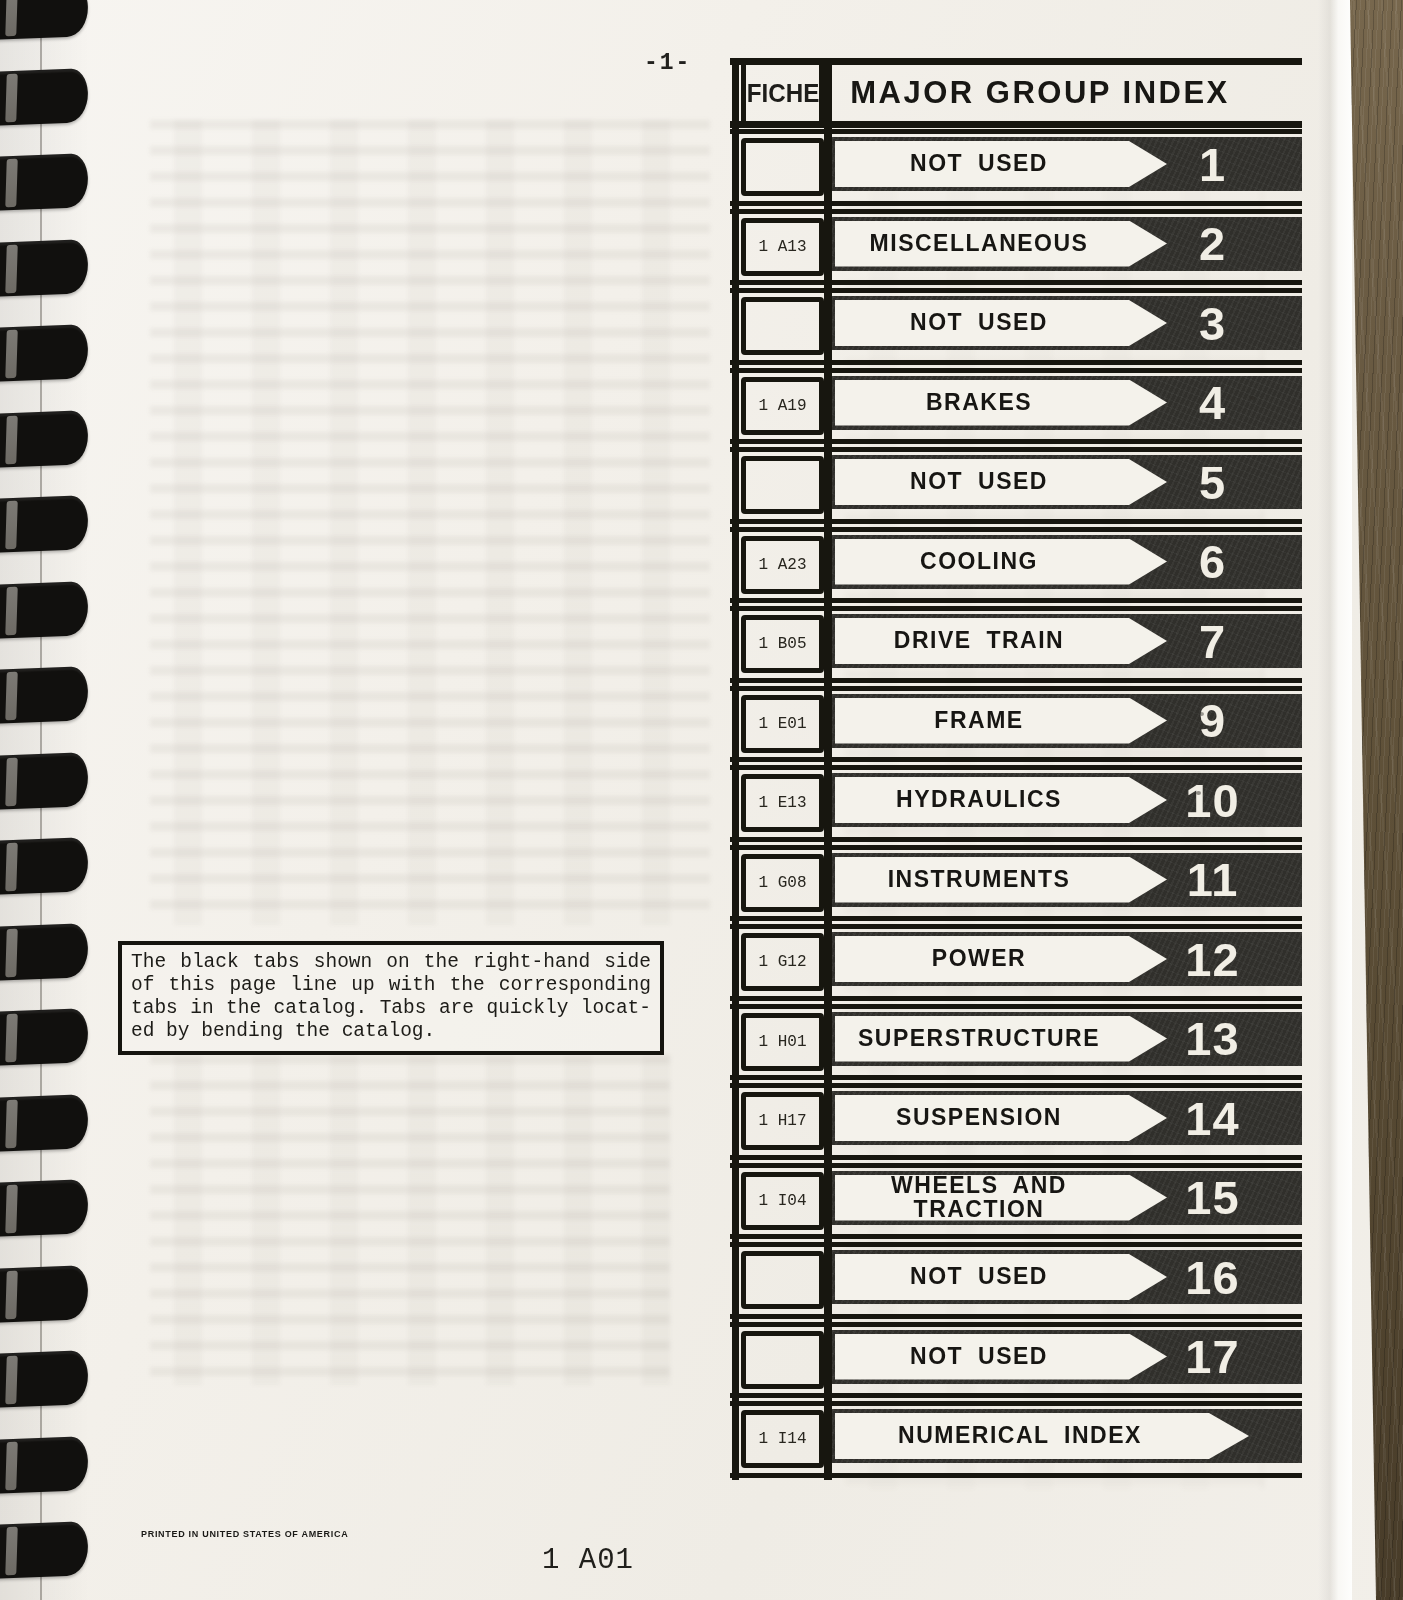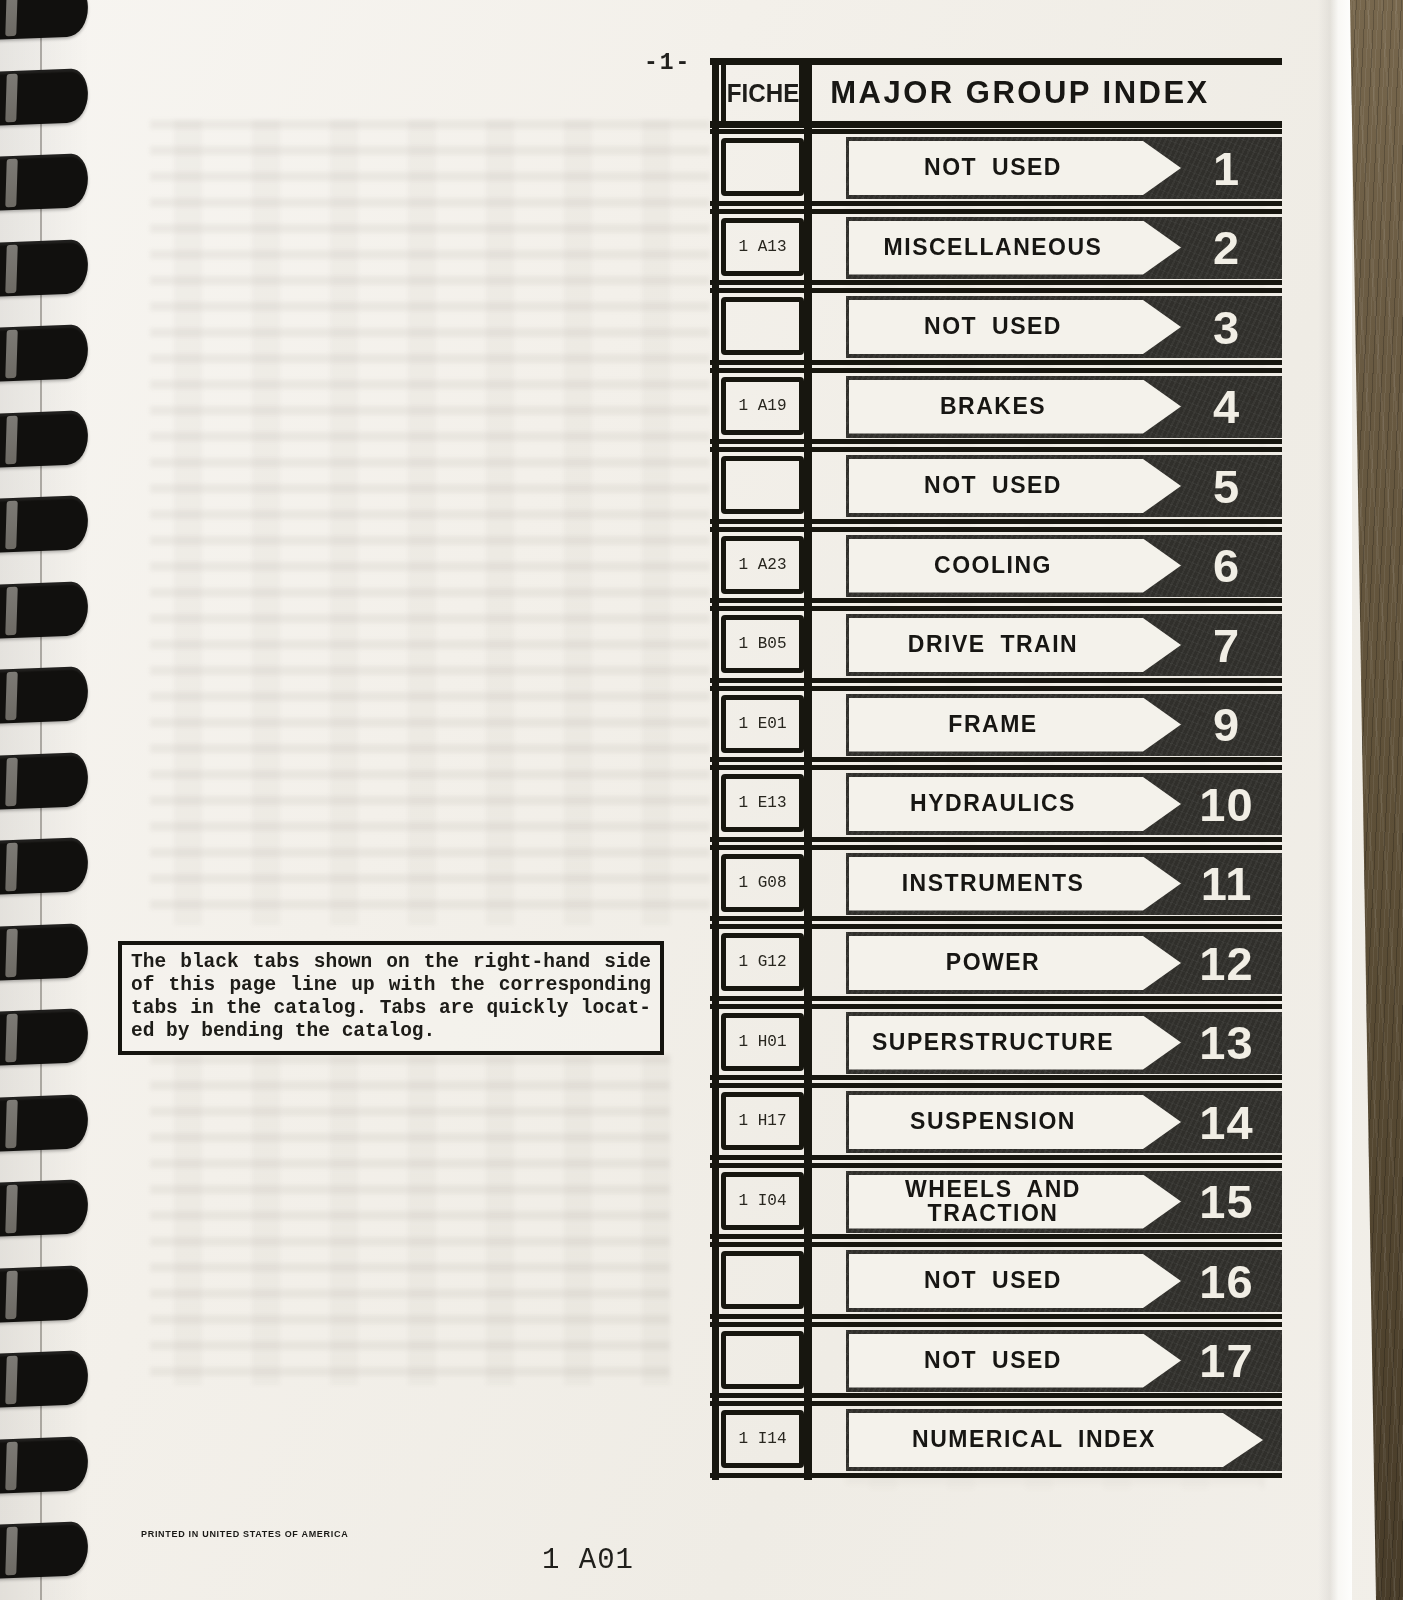--- a/index.html
+++ b/index.html
@@ -58,33 +58,33 @@
   .page-num {
     position:absolute; left:644px; top:50px; z-index:3;
     font-family:"Liberation Mono", monospace; font-size:23px; font-weight:bold;
     letter-spacing:2px; color:#22211e;
   }
   .note-box {
     position:absolute; left:118px; top:941px; width:546px; z-index:3;
     border:4px solid #15140f; padding:6px 9px 8px; background:rgba(245,243,238,.6);
     font-family:"Liberation Mono", monospace; font-size:19.5px; line-height:1.18; color:#1d1c18;
   }
-  .note-line { text-align:justify; text-align-last:justify; white-space:normal;font-weight:bold; }
+  .note-line { text-align:justify; text-align-last:justify; white-space:normal; }
   .note-line--last { text-align-last:left; }
   .printed-note {
     position:absolute; left:141px; top:1529px; z-index:3;
     font-size:9px; font-weight:bold; letter-spacing:.7px; color:#1a1916;
   }
   .footer-code {
     position:absolute; left:542px; top:1544px; z-index:3;
     font-family:"Liberation Mono", monospace; font-size:29px; letter-spacing:1px; color:#201f1b;
   }
 
   
-  .index-table { position:absolute; left:710px; top:58px; width:572px; z-index:2;text-decoration:underline; }
+  .index-table { position:absolute; left:730px; top:58px; width:572px; z-index:2;text-decoration:underline; }
   .t-left-border { position:absolute; left:2px; top:0; width:7px; height:100%; background:var(--ink); }
   .t-divider    { position:absolute; left:94px; top:0; width:8px; height:100%; background:var(--ink); }
 
   .t-header { position:relative; height:70px; }
   .t-header::before, .t-header::after { content:""; position:absolute; left:0; right:0; height:7px; background:var(--ink); }
   .t-header::before { top:0; } .t-header::after { bottom:0; }
   .fiche-head {
     position:absolute; left:11px; top:7px; bottom:7px; width:83px;
     border-left:5px solid var(--ink); border-right:5px solid var(--ink);
     display:flex; align-items:center; justify-content:center;
@@ -101,26 +101,25 @@
   .row::before { top:1px; } .row::after { bottom:2px; }
 
   .fiche-box {
     position:absolute; left:11px; top:10px; width:83px; height:58px;
     border:5px solid var(--ink); border-radius:4px;
     display:flex; align-items:center; justify-content:center;
   }
   .fiche-text { font-family:"Liberation Mono", monospace; font-size:16px; color:#28261f; white-space:pre; }
 
   .band {
-    position:absolute; left:102px; right:0; top:9px; height:62px;
+    position:absolute; left:102px; right:0; top:9px; height:54px;
     background:
       repeating-linear-gradient(115deg, rgba(255,255,255,.045) 0 2px, transparent 2px 5px),
       repeating-linear-gradient(22deg, rgba(255,255,255,.03) 0 1px, transparent 1px 7px),
       var(--band);
-    margin-left: 34px;
   }
   .arrow {
     position:absolute; left:3px; top:4px; bottom:4px; width:332px;
     background:var(--arrow); clip-path:polygon(0 0, 294px 0, 100% 50%, 294px 100%, 0 100%);
     display:flex; align-items:center; justify-content:center; padding-right:44px;
   }
   .row--wide .arrow { width:414px; clip-path:polygon(0 0, 374px 0, 100% 50%, 374px 100%, 0 100%); }
   .arrow-label {
     font-weight:bold; font-size:23px; letter-spacing:1.5px; word-spacing:7px;
     color:#171613; text-align:center; max-width:260px; line-height:1.02;

